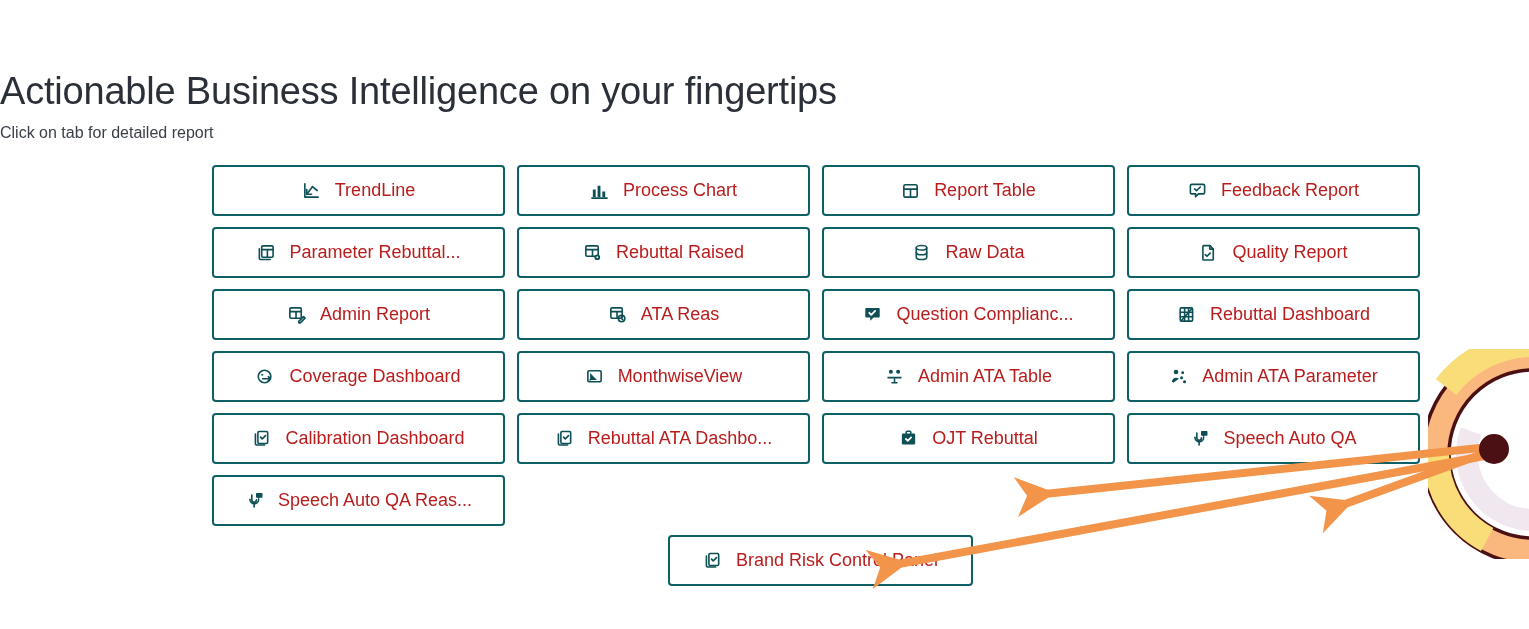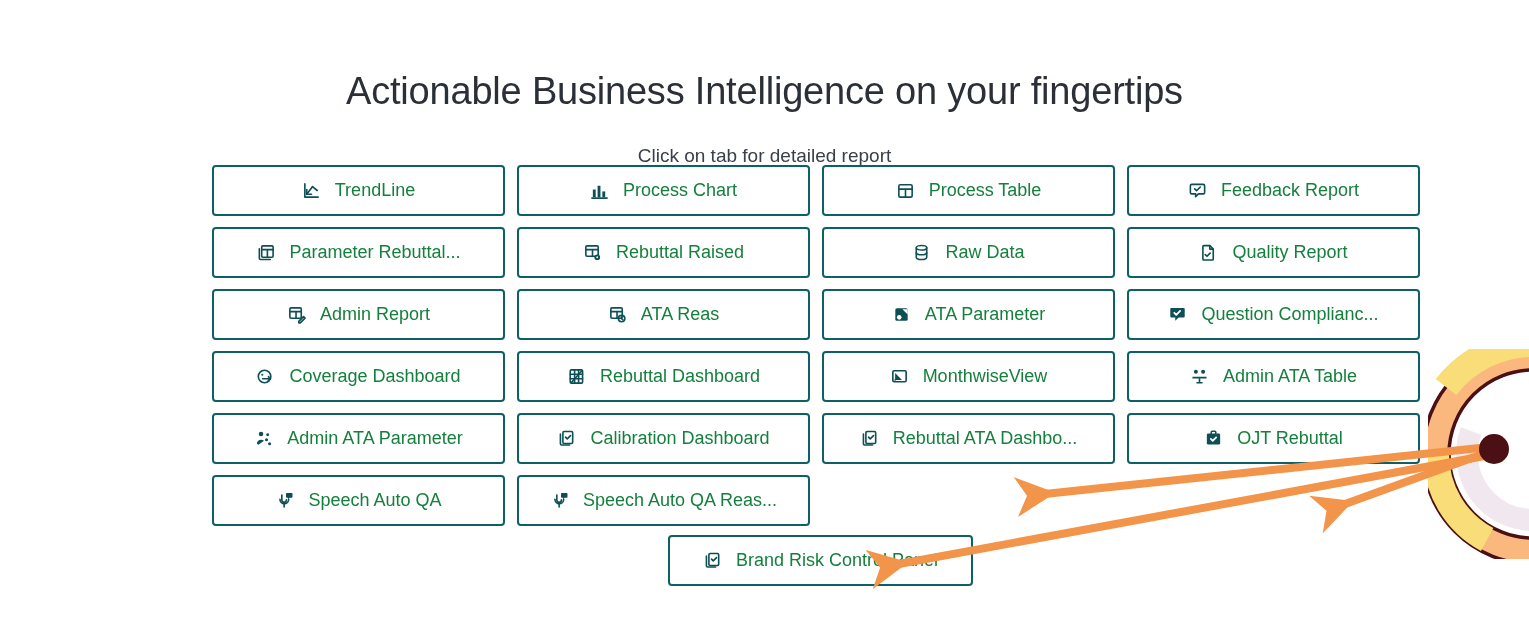--- a/index.html
+++ b/index.html
@@ -29,36 +29,36 @@
     height: 210px;
     pointer-events: none;
   }
 
   
   .header {
     position: absolute;
     left: 0;
     top: 0;
     width: 1529px;
-    text-align: center;
+    text-align: left;
     padding-top: 68px;
   }
 
   .page-title {
     font-size: 38px;
     font-weight: 400;
     letter-spacing: -0.2px;
     color: #2b3038;
     line-height: 1.25;
     white-space: nowrap;
   }
 
   .page-subtitle {
-    margin-top: 28px;
-    font-size: 19px;
+    margin-top: 7px;
+    font-size: 16px;
     font-weight: 400;
     color: #3a4049;
     line-height: 1.3;
     white-space: nowrap;
   }
 
   
   .tab-grid {
     position: absolute;
     left: 212px;
@@ -68,21 +68,21 @@
     grid-template-columns: repeat(4, 293px);
     column-gap: 12px;
     row-gap: 11px;
   }
 
   .tab-btn {
     height: 51px;
     border: 2px solid #0d6066;
     border-radius: 4px;
     background: #ffffff;
-    color: #15803d;
+    color: #b91c1c;
     display: flex;
     align-items: center;
     justify-content: center;
     gap: 14px;
     font-size: 18px;
     font-family: "Liberation Sans", sans-serif;
     cursor: pointer;
     padding: 0 10px;
     overflow: hidden;
   }
@@ -172,21 +172,21 @@
         </span>
         <span class="tab-label">Process Chart</span>
       </div>
       <div class="tab-btn">
         <span class="tab-icon">
           <svg viewBox="0 0 20 20" width="19" height="19">
             <rect fill="none" stroke="currentColor" stroke-width="1.7" stroke-linecap="round" stroke-linejoin="round" x="3" y="4" width="14" height="13" rx="1.5"></rect>
             <path fill="none" stroke="currentColor" stroke-width="1.7" stroke-linecap="round" stroke-linejoin="round" d="M3 8.5h14M10 8.5v8.5"></path>
           </svg>
         </span>
-        <span class="tab-label">Process Table</span>
+        <span class="tab-label">Report Table</span>
       </div>
       <div class="tab-btn">
         <span class="tab-icon">
           <svg viewBox="0 0 20 20" width="19" height="19">
             <path fill="none" stroke="currentColor" stroke-width="1.7" stroke-linecap="round" stroke-linejoin="round" d="M4 3.5h12a1.5 1.5 0 0 1 1.5 1.5v7a1.5 1.5 0 0 1-1.5 1.5h-5l-3 3v-3H4A1.5 1.5 0 0 1 2.5 12V5A1.5 1.5 0 0 1 4 3.5z"></path>
             <path fill="none" stroke="currentColor" stroke-width="1.7" stroke-linecap="round" stroke-linejoin="round" d="M7 8.3l2 2 4-4"></path>
           </svg>
         </span>
         <span class="tab-label">Feedback Report</span>
       </div>
@@ -248,56 +248,46 @@
             <path fill="none" stroke="currentColor" stroke-width="1.7" stroke-linecap="round" stroke-linejoin="round" d="M3 7h12M9.5 7v7"></path>
             <circle fill="none" stroke="currentColor" stroke-width="1.7" stroke-linecap="round" stroke-linejoin="round" cx="14.3" cy="14.3" r="3.4"></circle>
             <path fill="none" stroke="currentColor" stroke-width="1.7" stroke-linecap="round" stroke-linejoin="round" d="M14.3 12.6v1.8l1.2.9"></path>
           </svg>
         </span>
         <span class="tab-label">ATA Reas</span>
       </div>
       <div class="tab-btn">
         <span class="tab-icon">
           <svg viewBox="0 0 20 20" width="19" height="19">
-            <rect x="3.5" y="3.5" width="13" height="13" rx="1.6" fill="currentColor"></rect>
-            <circle cx="7.6" cy="13" r="2.4" fill="#fff"></circle>
-            <path d="M11 4.5h5.5v5.5z" fill="#fff"></path>
-          </svg>
-        </span>
-        <span class="tab-label">ATA Parameter</span>
-      </div>
-      <div class="tab-btn">
-        <span class="tab-icon">
-          <svg viewBox="0 0 20 20" width="19" height="19">
             <path d="M3.4 3.2h13.2a1 1 0 0 1 1 1v8a1 1 0 0 1-1 1h-5.4l-3.6 3.4v-3.4H3.4a1 1 0 0 1-1-1v-8a1 1 0 0 1 1-1z" fill="currentColor"></path>
             <path d="M6.6 8.2l2.1 2.1 4.1-4.1" fill="none" stroke="#fff" stroke-width="1.9" stroke-linecap="round" stroke-linejoin="round"></path>
           </svg>
         </span>
         <span class="tab-label">Question Complianc...</span>
+      </div>
+      <div class="tab-btn">
+        <span class="tab-icon">
+          <svg viewBox="0 0 20 20" width="19" height="19">
+            <rect fill="none" stroke="currentColor" stroke-width="1.7" stroke-linecap="round" stroke-linejoin="round" x="3.4" y="3" width="13" height="14" rx="1.2"></rect>
+            <path fill="none" stroke="currentColor" stroke-width="1.7" stroke-linecap="round" stroke-linejoin="round" d="M3.4 7.7h13M3.4 12.3h13M8 3v14M12.2 3v14"></path>
+            <path fill="none" stroke="currentColor" stroke-width="1.7" stroke-linecap="round" stroke-linejoin="round" d="M4.6 16.4L15.4 4.2"></path>
+          </svg>
+        </span>
+        <span class="tab-label">Rebuttal Dashboard</span>
       </div>
       <div class="tab-btn">
         <span class="tab-icon">
           <svg viewBox="0 0 20 20" width="19" height="19">
             <circle fill="none" stroke="currentColor" stroke-width="1.7" stroke-linecap="round" stroke-linejoin="round" cx="9" cy="10" r="6.6"></circle>
             <circle cx="6.6" cy="8.2" r="1.1" fill="currentColor"></circle>
             <path fill="none" stroke="currentColor" stroke-width="1.7" stroke-linecap="round" stroke-linejoin="round" d="M7 12.3h7.6"></path>
             <path fill="none" stroke="currentColor" stroke-width="1.7" stroke-linecap="round" stroke-linejoin="round" d="M13 10.2l2.2 2.1-2.2 2.1"></path>
           </svg>
         </span>
         <span class="tab-label">Coverage Dashboard</span>
-      </div>
-      <div class="tab-btn">
-        <span class="tab-icon">
-          <svg viewBox="0 0 20 20" width="19" height="19">
-            <rect fill="none" stroke="currentColor" stroke-width="1.7" stroke-linecap="round" stroke-linejoin="round" x="3.4" y="3" width="13" height="14" rx="1.2"></rect>
-            <path fill="none" stroke="currentColor" stroke-width="1.7" stroke-linecap="round" stroke-linejoin="round" d="M3.4 7.7h13M3.4 12.3h13M8 3v14M12.2 3v14"></path>
-            <path fill="none" stroke="currentColor" stroke-width="1.7" stroke-linecap="round" stroke-linejoin="round" d="M4.6 16.4L15.4 4.2"></path>
-          </svg>
-        </span>
-        <span class="tab-label">Rebuttal Dashboard</span>
       </div>
       <div class="tab-btn">
         <span class="tab-icon">
           <svg viewBox="0 0 20 20" width="19" height="19">
             <rect fill="none" stroke="currentColor" stroke-width="1.7" stroke-linecap="round" stroke-linejoin="round" x="3" y="4" width="14" height="11.5" rx="1.3"></rect>
             <path d="M5.4 13.6h7.2L5.4 6.4z" fill="currentColor"></path>
             <path fill="none" stroke="currentColor" stroke-width="1.7" stroke-linecap="round" stroke-linejoin="round" d="M5.4 13.6a3 3 0 0 0-0 0"></path>
           </svg>
         </span>
         <span class="tab-label">MonthwiseView</span>

